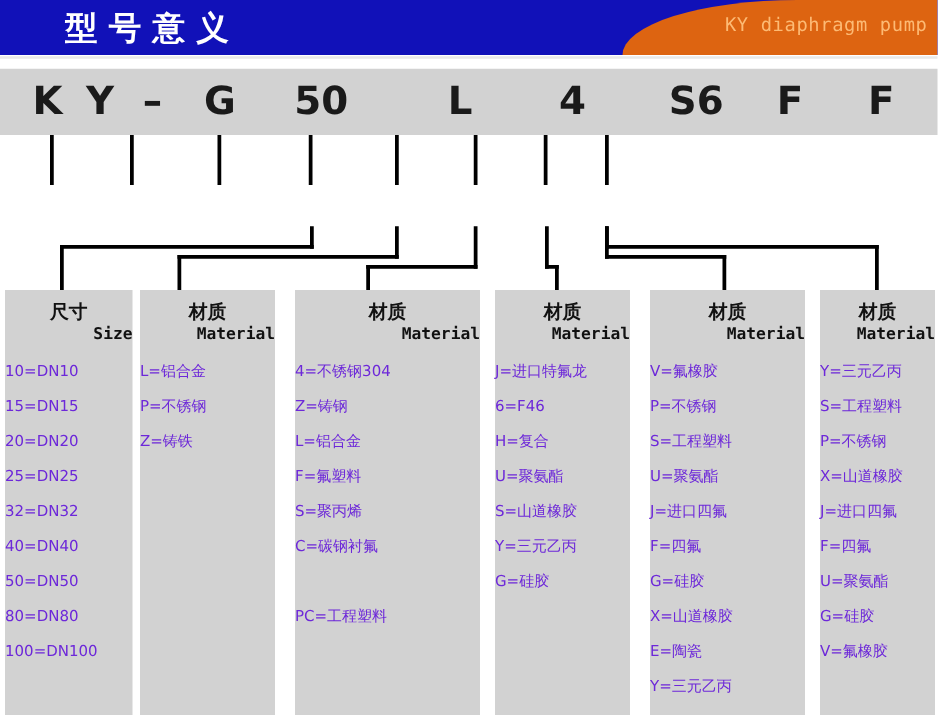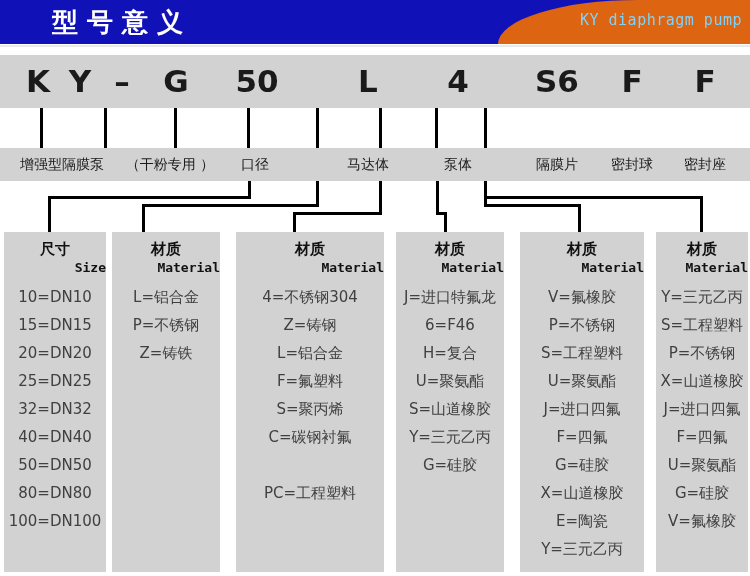--- a/index.html
+++ b/index.html
@@ -10,21 +10,21 @@
   #root{position:relative;width:708px;height:576px;text-decoration:underline;}
 
   
   .header{position:absolute;left:0;top:0;width:750px;height:44px;
           background:#1414bе;background:#1111b8;overflow:hidden;}
   .header-title{position:absolute;left:52px;top:6px;color:#ffffff;
           font-size:26px;font-weight:bold;letter-spacing:9px;line-height:32px;}
   .header-orange{position:absolute;right:0;top:0;width:252px;height:44px;
           background:#dd6411;border-top-left-radius:100% 180%;
           border-bottom-left-radius:0;}
-  .header-en{position:absolute;right:8px;top:11px;color:#7dd3fc;
+  .header-en{position:absolute;right:8px;top:11px;color:#fdba74;
           font-family:"DejaVu Sans Mono","Liberation Mono",monospace;
           font-size:15px;letter-spacing:0.5px;white-space:nowrap;}
   .header-rule{position:absolute;left:0;top:45px;width:750px;height:2px;background:#e9e9e9;}
 
   
   .band{position:absolute;left:0;width:750px;background:#d2d2d2;}
   #code-band{top:55px;height:53px;}
   #label-band{top:148px;height:33px;}
 
   .code-cell{position:absolute;top:0;height:53px;line-height:53px;
@@ -41,22 +41,22 @@
   
   .detail{position:absolute;top:232px;height:340px;background:#d2d2d2;
           box-sizing:border-box;}
   .detail h4{margin:0;padding:8px 0 0 0;text-align:center;font-size:15px;
           font-weight:bold;color:#111;line-height:19px;
           font-family:"DejaVu Sans","Liberation Sans",sans-serif;}
   .detail .en{display:block;text-align:right;font-size:13px;font-weight:bold;
           color:#111;line-height:17px;
           font-family:"DejaVu Sans Mono","Liberation Mono",monospace;}
   .detail ul{list-style:none;margin:0;padding:14px 0 0 0;}
-  .detail li{font-size:15px;color:#404040;line-height:15px;padding:0 0 13px 0;
-          text-align:center;white-space:nowrap;
+  .detail li{font-size:12px;color:#6d28d9;line-height:15px;padding:0 0 13px 0;
+          text-align:left;white-space:nowrap;
           font-family:"DejaVu Sans","Liberation Sans",sans-serif;}
   .detail li.spacer{padding-bottom:13px;visibility:hidden;}
 </style>
 </head>
 <body>
 
 <div id="root">
 
   <div class="header">
     <div class="header-orange"></div>
@@ -71,30 +71,20 @@
       <div class="code-cell" style="left: 82px; width: 80px;">–</div>
       <div class="code-cell" style="left: 136px; width: 80px;">G</div>
       <div class="code-cell" style="left: 217px; width: 80px;">50</div>
       <div class="code-cell" style="left: 328px; width: 80px;">L</div>
       <div class="code-cell" style="left: 418px; width: 80px;">4</div>
       <div class="code-cell" style="left: 517px; width: 80px;">S6</div>
       <div class="code-cell" style="left: 592px; width: 80px;">F</div>
       <div class="code-cell" style="left: 665px; width: 80px;">F</div>
     </div>
 
-  <div class="band" id="label-band">
-      <div class="label-cell" style="left: -8px; width: 140px;">增强型隔膜泵</div>
-      <div class="label-cell" style="left: 100px; width: 140px;">（干粉专用 ）</div>
-      <div class="label-cell" style="left: 185px; width: 140px;">口径</div>
-      <div class="label-cell" style="left: 298px; width: 140px;">马达体</div>
-      <div class="label-cell" style="left: 388px; width: 140px;">泵体</div>
-      <div class="label-cell" style="left: 487px; width: 140px;">隔膜片</div>
-      <div class="label-cell" style="left: 562px; width: 140px;">密封球</div>
-      <div class="label-cell" style="left: 635px; width: 140px;">密封座</div>
-    </div>
 
   <div id="connectors">
       <div class="vline" style="left: 40px; top: 108px; height: 40px;"></div>
       <div class="vline" style="left: 104px; top: 108px; height: 40px;"></div>
       <div class="vline" style="left: 174px; top: 108px; height: 40px;"></div>
       <div class="vline" style="left: 247px; top: 108px; height: 40px;"></div>
       <div class="vline" style="left: 316px; top: 108px; height: 40px;"></div>
       <div class="vline" style="left: 379px; top: 108px; height: 40px;"></div>
       <div class="vline" style="left: 435px; top: 108px; height: 40px;"></div>
       <div class="vline" style="left: 484px; top: 108px; height: 40px;"></div>

